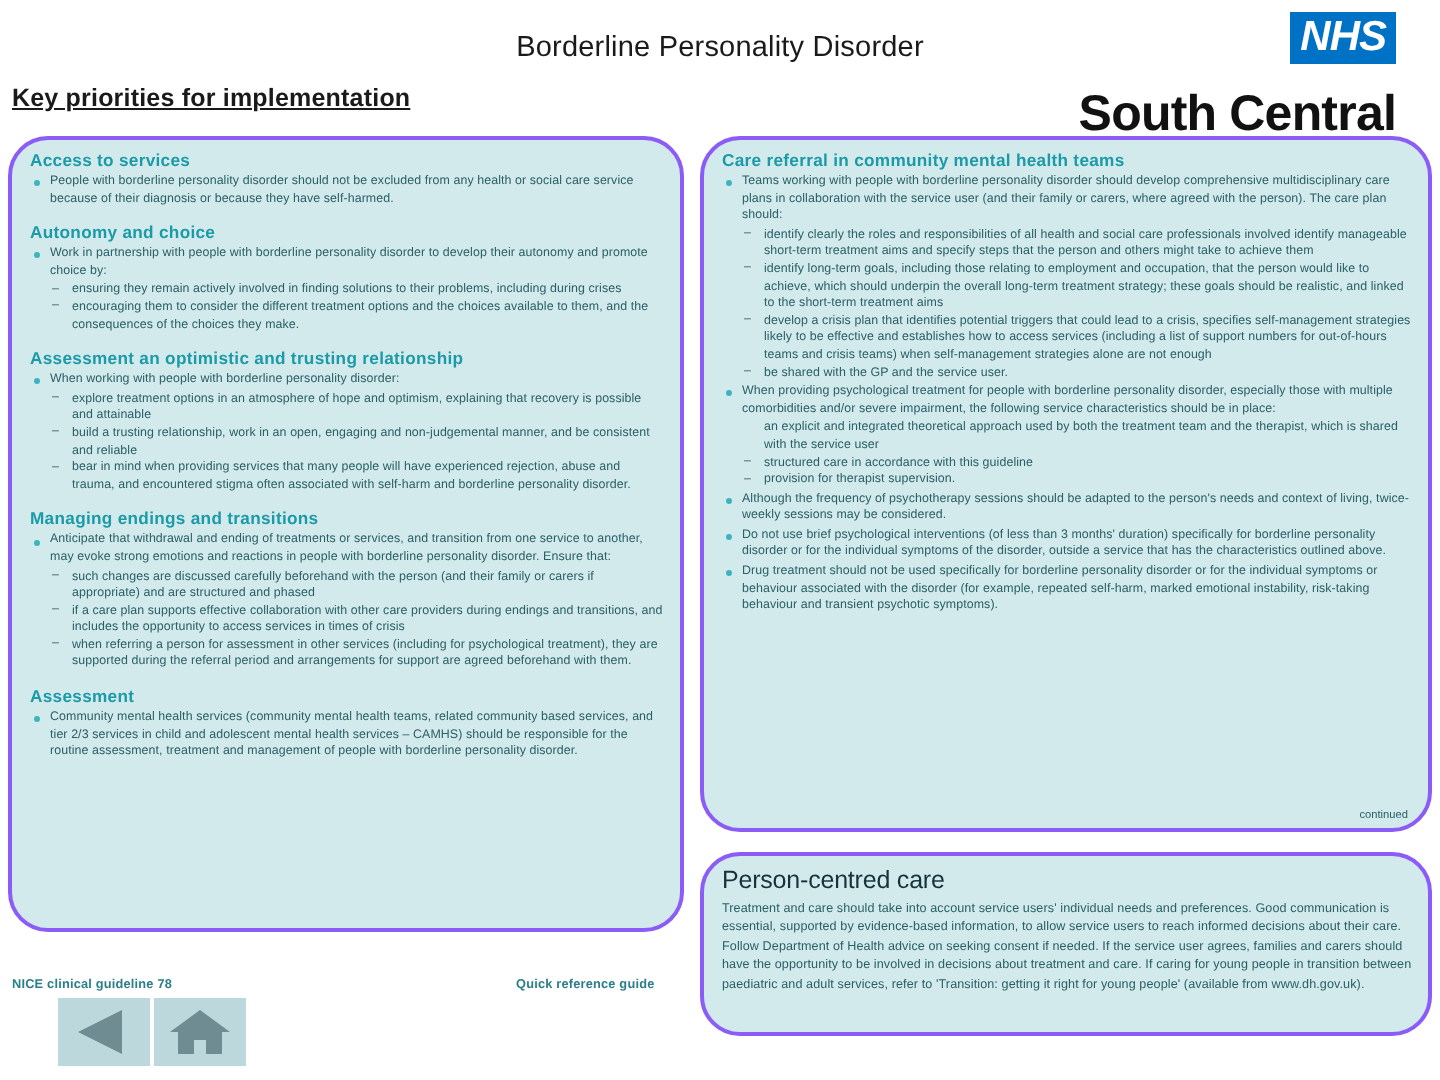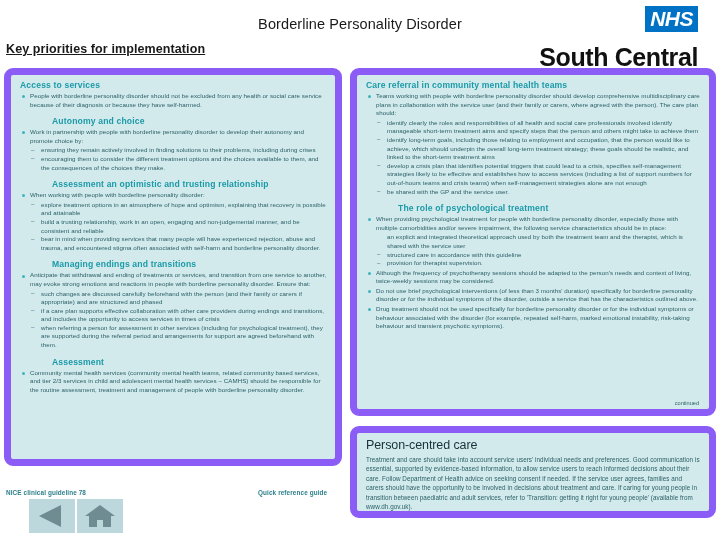--- a/index.html
+++ b/index.html
@@ -66,42 +66,42 @@
     color: #111111;
     letter-spacing: -0.4px;
     white-space: nowrap;
     margin-top: 16px;
   }
 
   
   .panel {
     position: absolute;
     background: #d2eaec;
-    border: 7px solid #8b5cf6;
-    border-radius: 9px;
+    border: 2px solid #8b5cf6;
+    border-radius: 20px;
   }
   .panel.col-left  { left: 4px;   top: 68px; width: 338px; height: 398px; }
   .panel.col-right { left: 350px; top: 68px; width: 366px; height: 348px; }
   .panel.pcc       { left: 350px; top: 426px; width: 366px; height: 92px; }
 
   .panel-inner {
     padding: 5px 8px 4px 9px;
     height: 100%;
     overflow: hidden;
   }
 
   h3.sec {
     margin: 0 0 1px 0;
     font-size: 8.6px;
     font-weight: bold;
     color: #1c9aa8;
     letter-spacing: 0.15px;
     line-height: 11px;
   }
-  h3.sec.gap { margin-top: 7px; margin-left: 32px; }
+  h3.sec.gap { margin-top: 7px; }
 
   ul.bl { list-style: none; margin: 0; padding: 0; }
   ul.bl > li {
     position: relative;
     padding-left: 10px;
     margin-bottom: 1px;
     font-size: 6.2px;
     line-height: 8.6px;
     color: #2a5f66;
     letter-spacing: 0.05px;
@@ -232,21 +232,20 @@
     <div class="panel-inner" id="right-sections">
         <h3 class="sec">Care referral in community mental health teams</h3>
         <ul class="bl">
           <li><span>Teams working with people with borderline personality disorder should develop comprehensive multidisciplinary care plans in collaboration with the service user (and their family or carers, where agreed with the person). The care plan should:</span><ul class="dash">
               <li>identify clearly the roles and responsibilities of all health and social care professionals involved identify manageable short-term treatment aims and specify steps that the person and others might take to achieve them</li>
               <li>identify long-term goals, including those relating to employment and occupation, that the person would like to achieve, which should underpin the overall long-term treatment strategy; these goals should be realistic, and linked to the short-term treatment aims</li>
               <li>develop a crisis plan that identifies potential triggers that could lead to a crisis, specifies self-management strategies likely to be effective and establishes how to access services (including a list of support numbers for out-of-hours teams and crisis teams) when self-management strategies alone are not enough</li>
               <li>be shared with the GP and the service user.</li>
             </ul></li>
         </ul>
-        <h3 class="sec gap">The role of psychological treatment</h3>
         <ul class="bl">
           <li><span>When providing psychological treatment for people with borderline personality disorder, especially those with multiple comorbidities and/or severe impairment, the following service characteristics should be in place:</span><ul class="dash">
               <li class="nodash">an explicit and integrated theoretical approach used by both the treatment team and the therapist, which is shared with the service user</li>
               <li>structured care in accordance with this guideline</li>
               <li>provision for therapist supervision.</li>
             </ul></li>
           <li><span>Although the frequency of psychotherapy sessions should be adapted to the person's needs and context of living, twice-weekly sessions may be considered.</span></li>
           <li><span>Do not use brief psychological interventions (of less than 3 months' duration) specifically for borderline personality disorder or for the individual symptoms of the disorder, outside a service that has the characteristics outlined above.</span></li>
         </ul>
         <ul class="bl">

